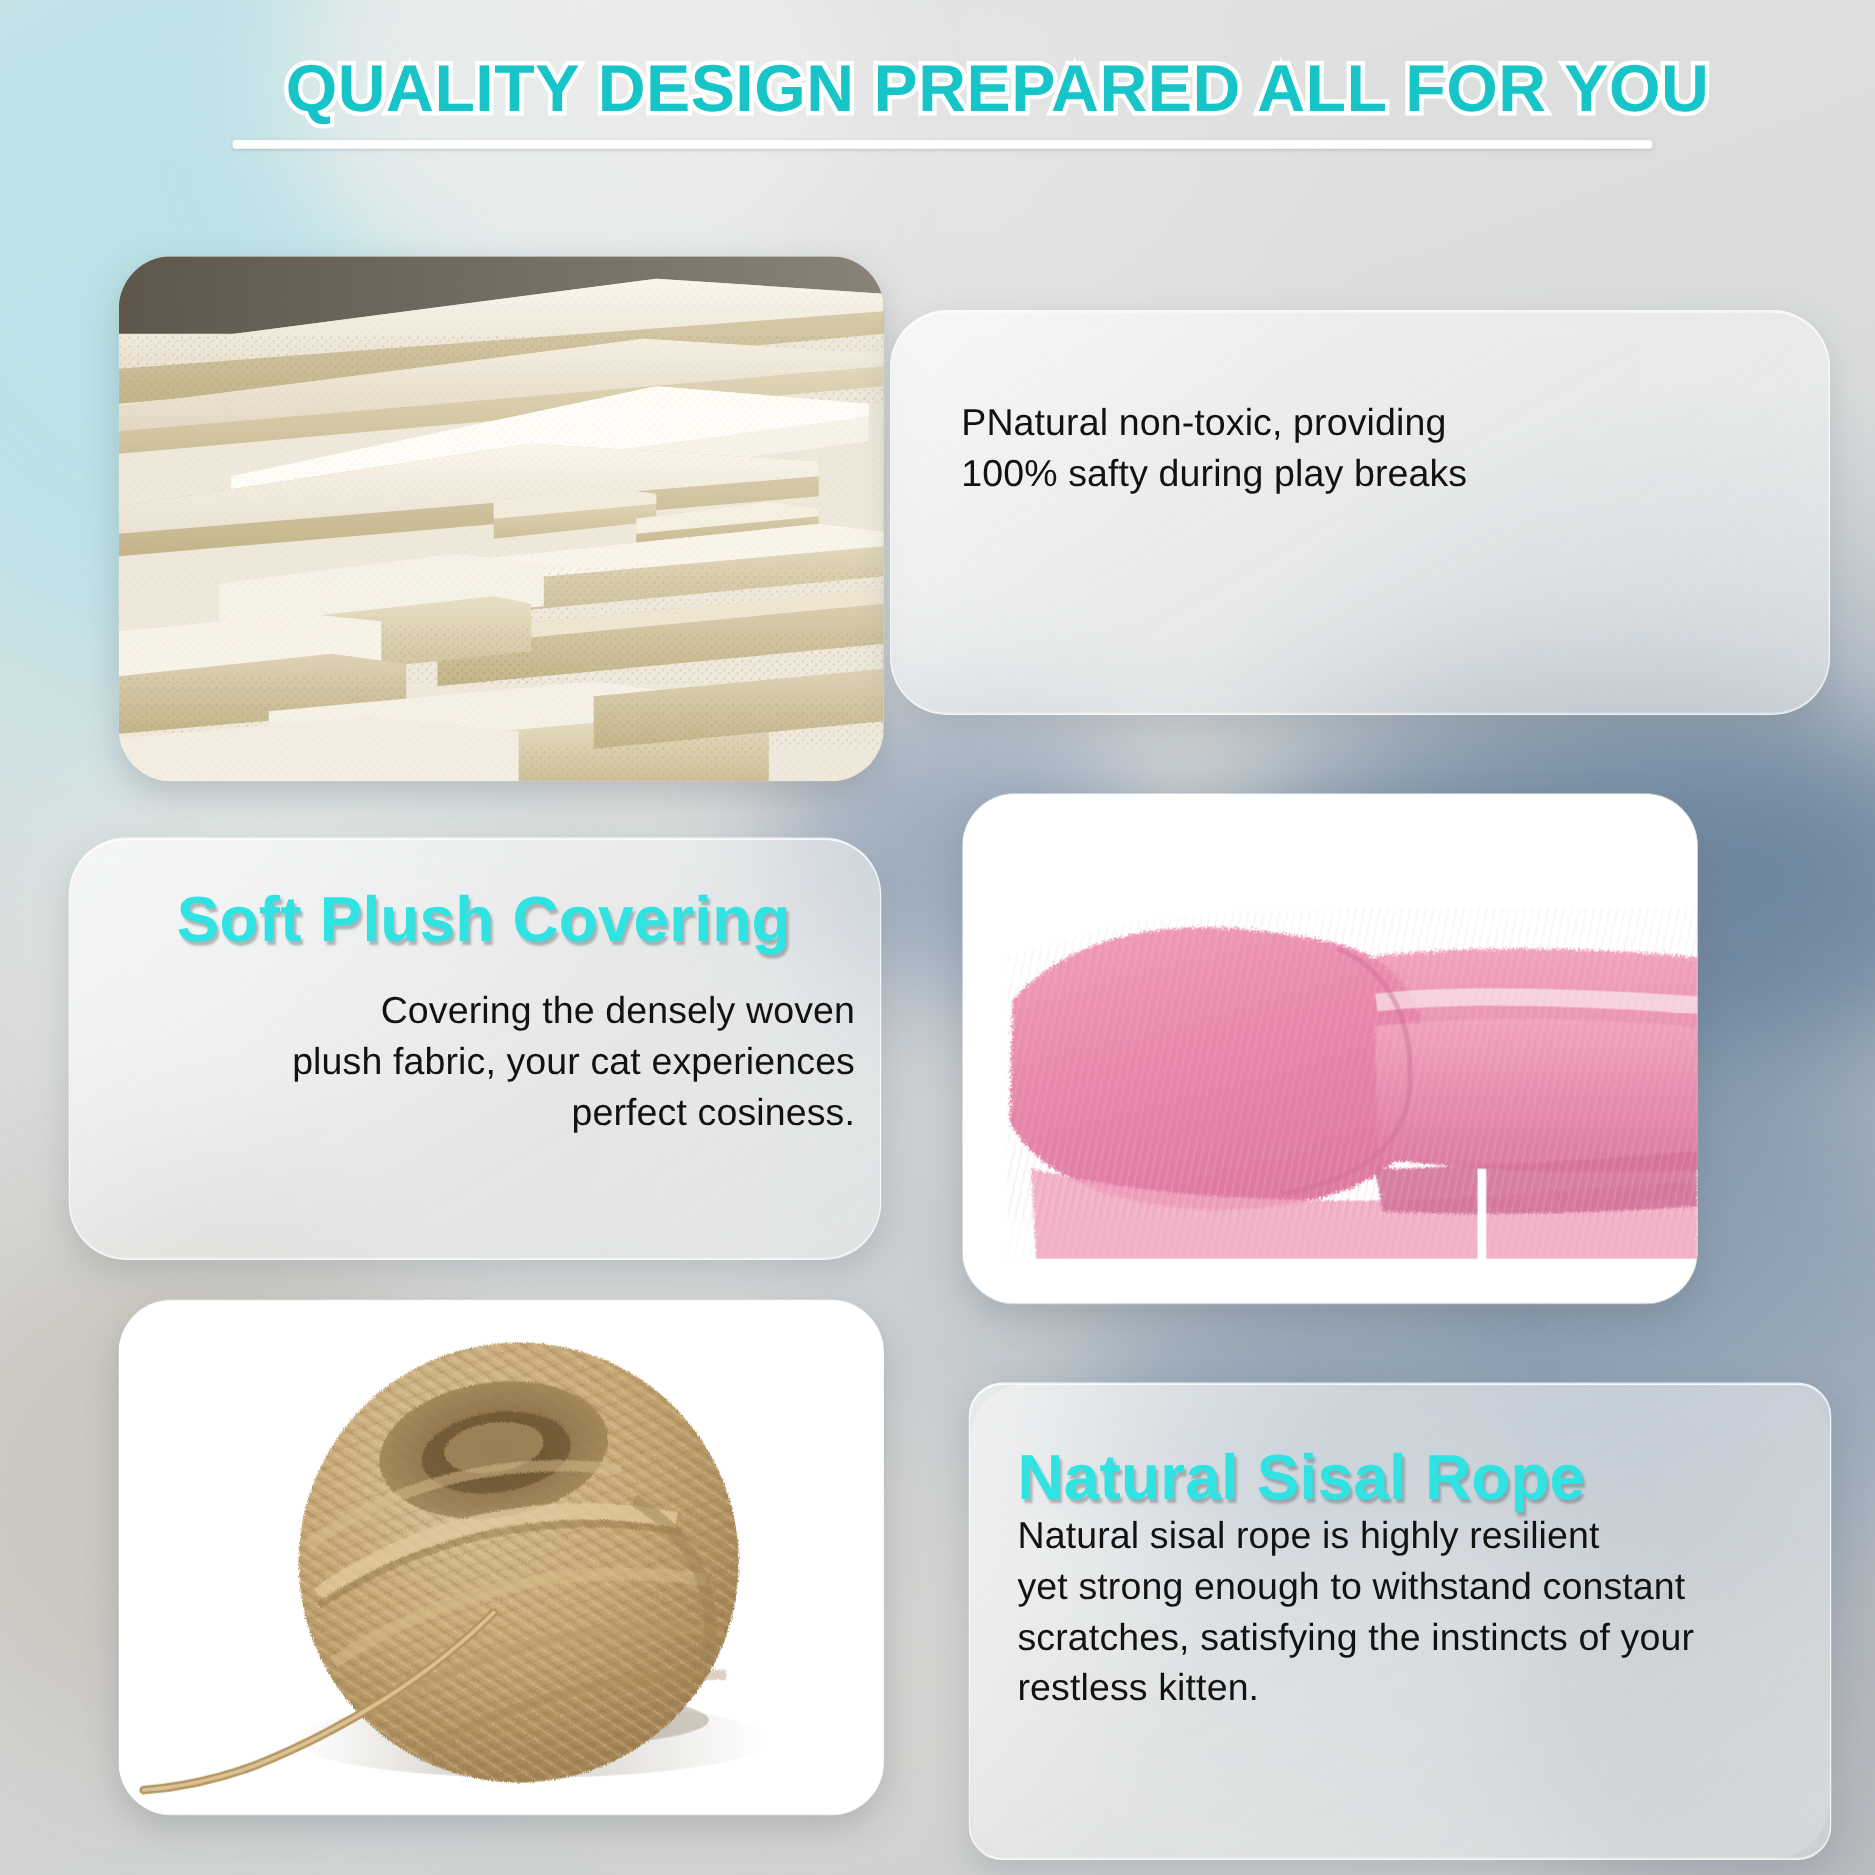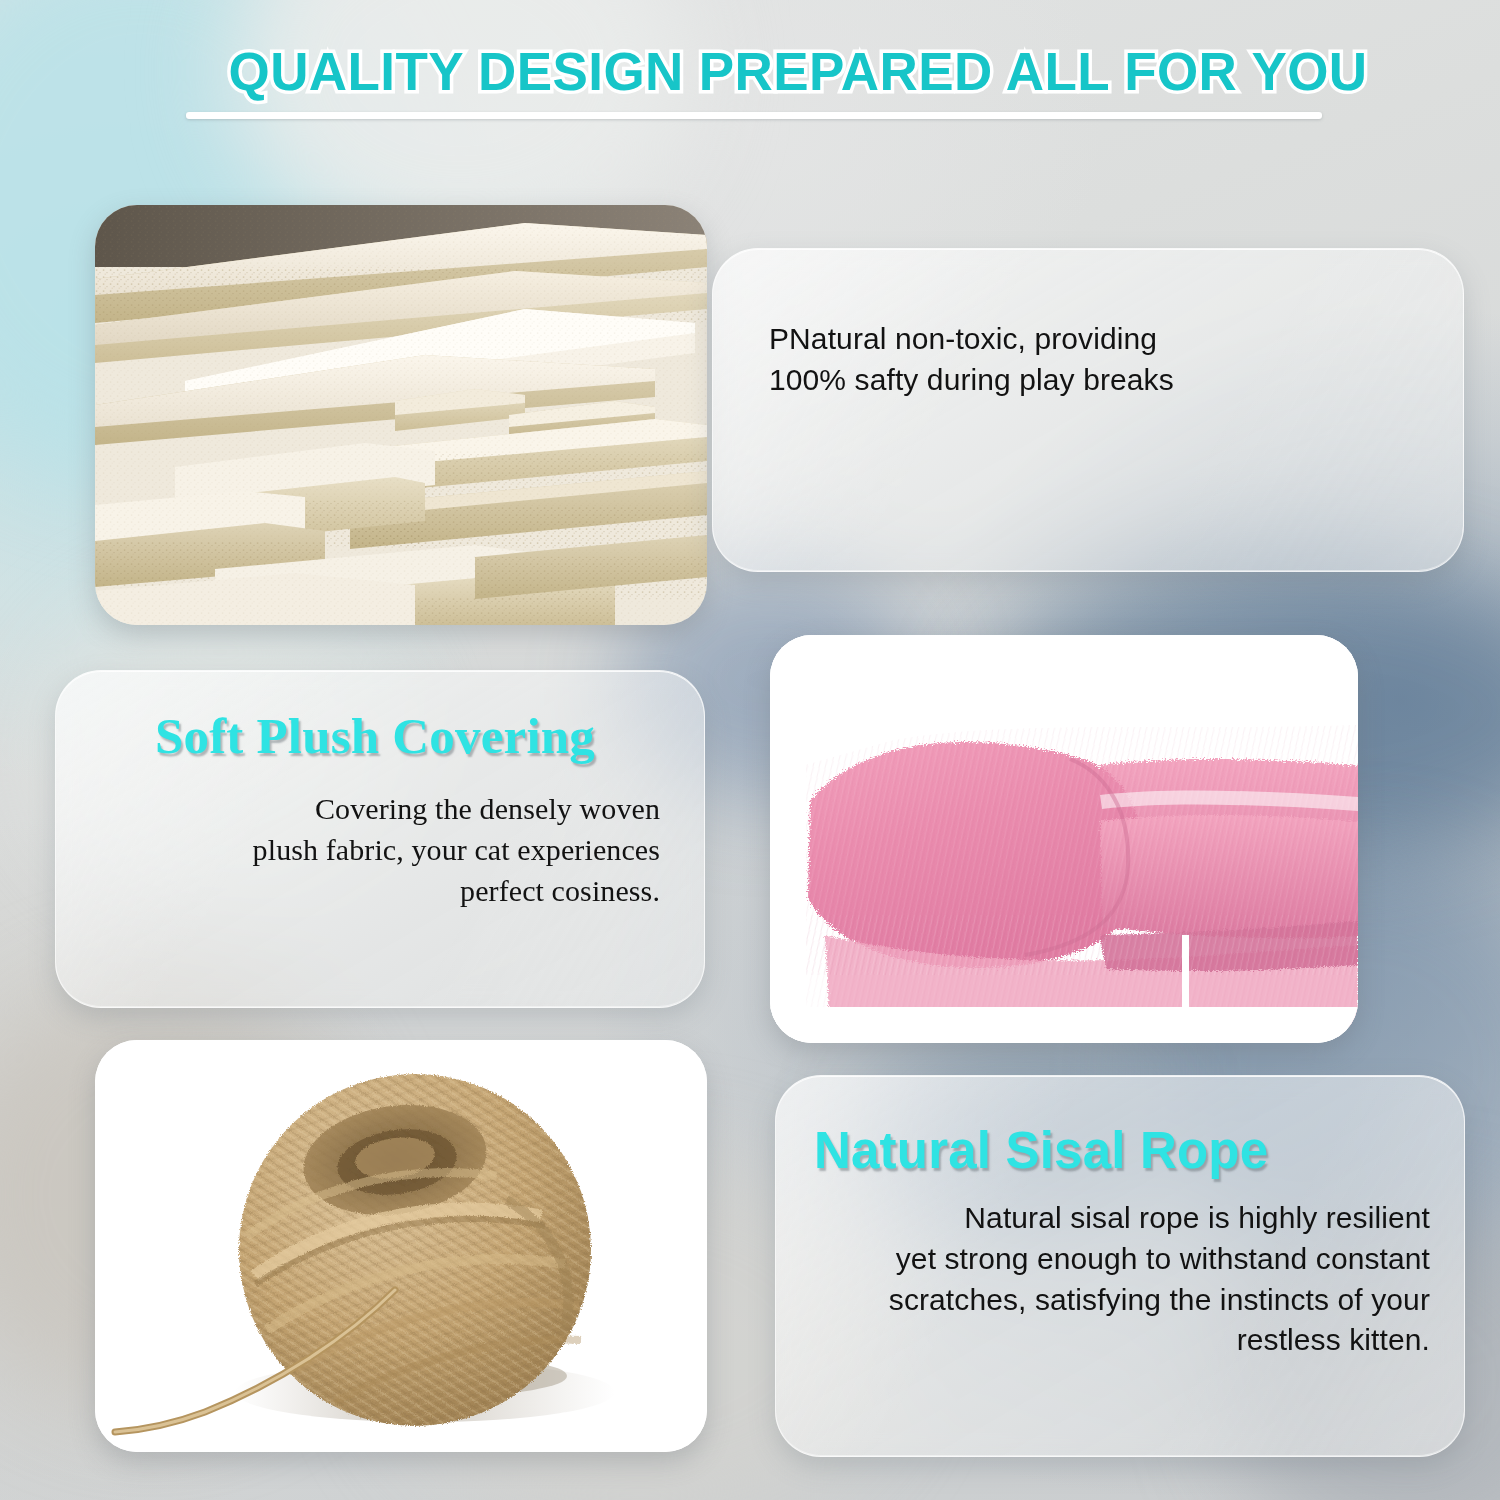--- a/index.html
+++ b/index.html
@@ -85,28 +85,28 @@
   }
   .feat-body .ln{display:block;}
 
   
   #card-particle{left:712px;top:248px;width:750px;height:322px;}
   #card-particle .card-inner{padding-top:46px;padding-left:56px;}
   #card-particle .feat-head{text-align:left;}
   #card-particle .feat-body{margin-top:24px;text-align:left;}
 
   #card-plush{left:55px;top:670px;width:648px;height:336px;}
-  #card-plush .card-inner{padding-top:38px;padding-right:44px;font-family:Liberation Serif, serif;}
+  #card-plush .card-inner{padding-top:38px;padding-right:20px;}
   #card-plush .feat-head{text-align:center;}
   #card-plush .feat-body{margin-top:26px;text-align:right;}
 
-  #card-sisal{left:775px;top:1075px;width:688px;height:380px;}
+  #card-sisal{left:775px;top:1106px;width:688px;height:380px;border-radius:27px;}
   #card-sisal .card-inner{padding-top:48px;padding-left:38px;}
   #card-sisal .feat-head{text-align:left;}
-  #card-sisal .feat-body{margin-top:20px;text-align:right;}
+  #card-sisal .feat-body{text-align:left;}
 
   
   .photo{
     position:absolute;border-radius:42px;overflow:hidden;
     box-shadow:0 10px 26px rgba(105,112,118,.30);
   }
   #photo-board{left:95px;top:205px;width:612px;height:420px;}
   #photo-plush{left:770px;top:635px;width:588px;height:408px;background:#ffffff;}
   #photo-rope{left:95px;top:1040px;width:612px;height:412px;background:#ffffff;}
 

